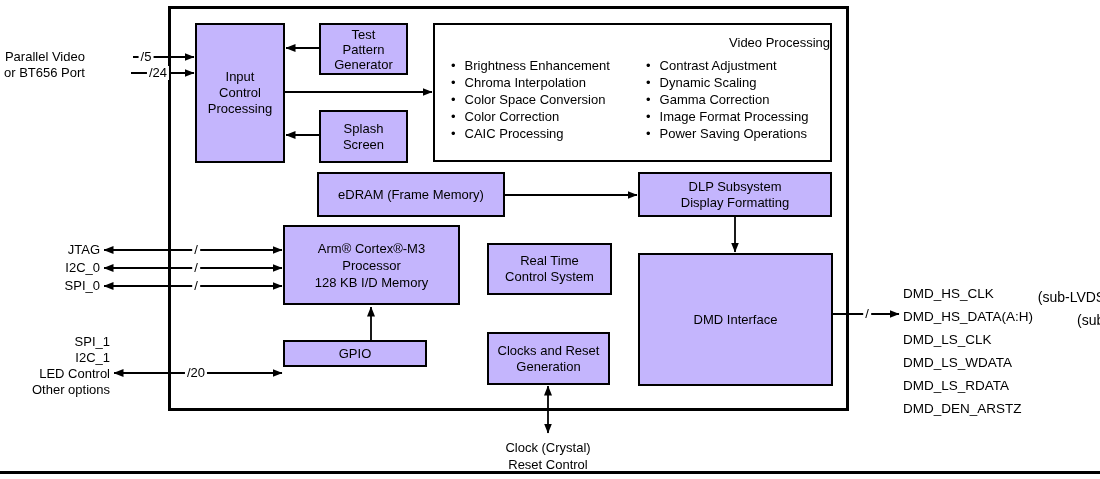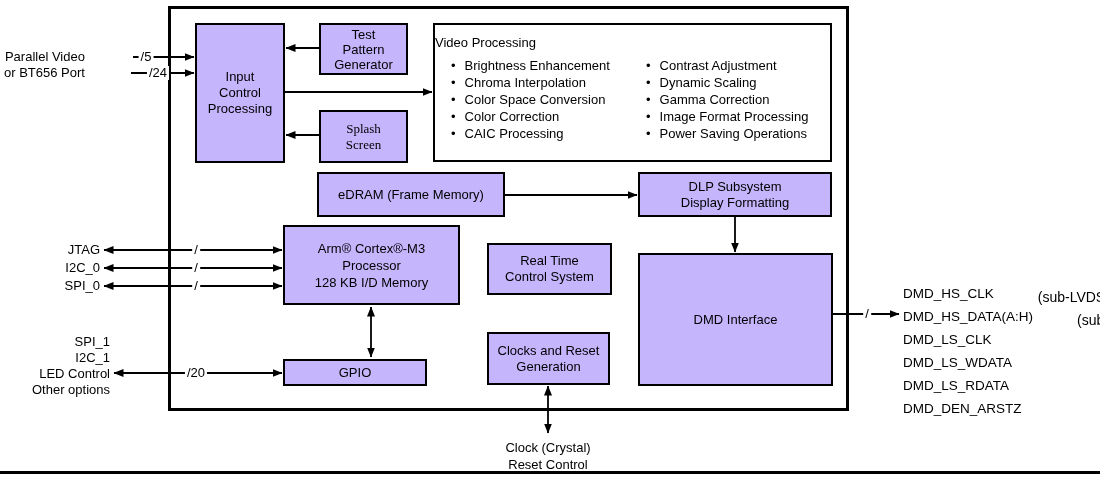--- a/index.html
+++ b/index.html
@@ -15,21 +15,21 @@
     white-space:pre-line;font-size:13px;line-height:16px;
   }
   .outer{
     position:absolute;box-sizing:border-box;border:3px solid #000;background:transparent;
     left:168px;top:6px;width:681px;height:405px;
   }
   .vp{
     position:absolute;box-sizing:border-box;border:2px solid #000;background:#fff;
     left:433px;top:23px;width:399px;height:139px;font-size:13px;
   }
-  .vp-title{text-align:left;margin-top:10px;font-size:13px;}
+  .vp-title{text-align:right;margin-top:10px;font-size:13px;}
   .vp-col{position:absolute;top:20px;margin-top:12px;}
   .vp-col-left{left:16px;}
   .vp-col-right{left:211px;}
   .vprow{display:flex;line-height:17px;font-size:13px;}
   .vprow::before{content:"\2022";margin-right:9px;}
   .lbl{position:absolute;font-size:13px;line-height:16px;white-space:pre-line;text-align:right;}
   .r{text-align:right;}
   .bus{
     position:absolute;transform:translate(-50%,-50%);background:#fff;
     padding:0 2px;font-size:13px;line-height:14px;
@@ -71,21 +71,21 @@
   <div class="outer"></div>
 
   <div class="block" style="left:195px;top:23px;width:90px;height:140px;">Input
 Control
 Processing</div>
 
   <div class="block" style="left:319px;top:23px;width:89px;height:52px;line-height:15px;">Test
 Pattern
 Generator</div>
 
-  <div class="block" style="left:319px;top:110px;width:89px;height:53px;font-family:Liberation Serif, serif;">Splash
+  <div class="block" style="left:319px;top:110px;width:89px;height:53px;">Splash
 Screen</div>
 
   <div class="vp">
     <div class="vp-title">Video Processing</div>
     <div class="vp-col vp-col-left">
       <div class="vprow">Brightness Enhancement</div>
       <div class="vprow">Chroma Interpolation</div>
       <div class="vprow">Color Space Conversion</div>
       <div class="vprow">Color Correction</div>
       <div class="vprow">CAIC Processing</div>
@@ -104,21 +104,21 @@
   <div class="block" style="left:638px;top:172px;width:194px;height:45px;">DLP Subsystem
 Display Formatting</div>
 
   <div class="block" style="left:283px;top:225px;width:177px;height:80px;line-height:17px;">Arm® Cortex®-M3
 Processor
 128 KB I/D Memory</div>
 
   <div class="block" style="left:487px;top:243px;width:125px;height:52px;">Real Time
 Control System</div>
 
-  <div class="block" style="left:283px;top:359px;width:144px;height:27px;">GPIO</div>
+  <div class="block" style="left:283px;top:340px;width:144px;height:27px;">GPIO</div>
 
   <div class="block" style="left:487px;top:332px;width:123px;height:53px;">Clocks and Reset
 Generation</div>
 
   <div class="block" style="left:638px;top:253px;width:195px;height:133px;">DMD Interface</div>
 
   <div class="lbl" style="left:4px;top:49px;">Parallel Video
 or BT656 Port</div>
 
   <div class="lbl r" style="left:20px;top:242px;width:80px;">JTAG</div>

